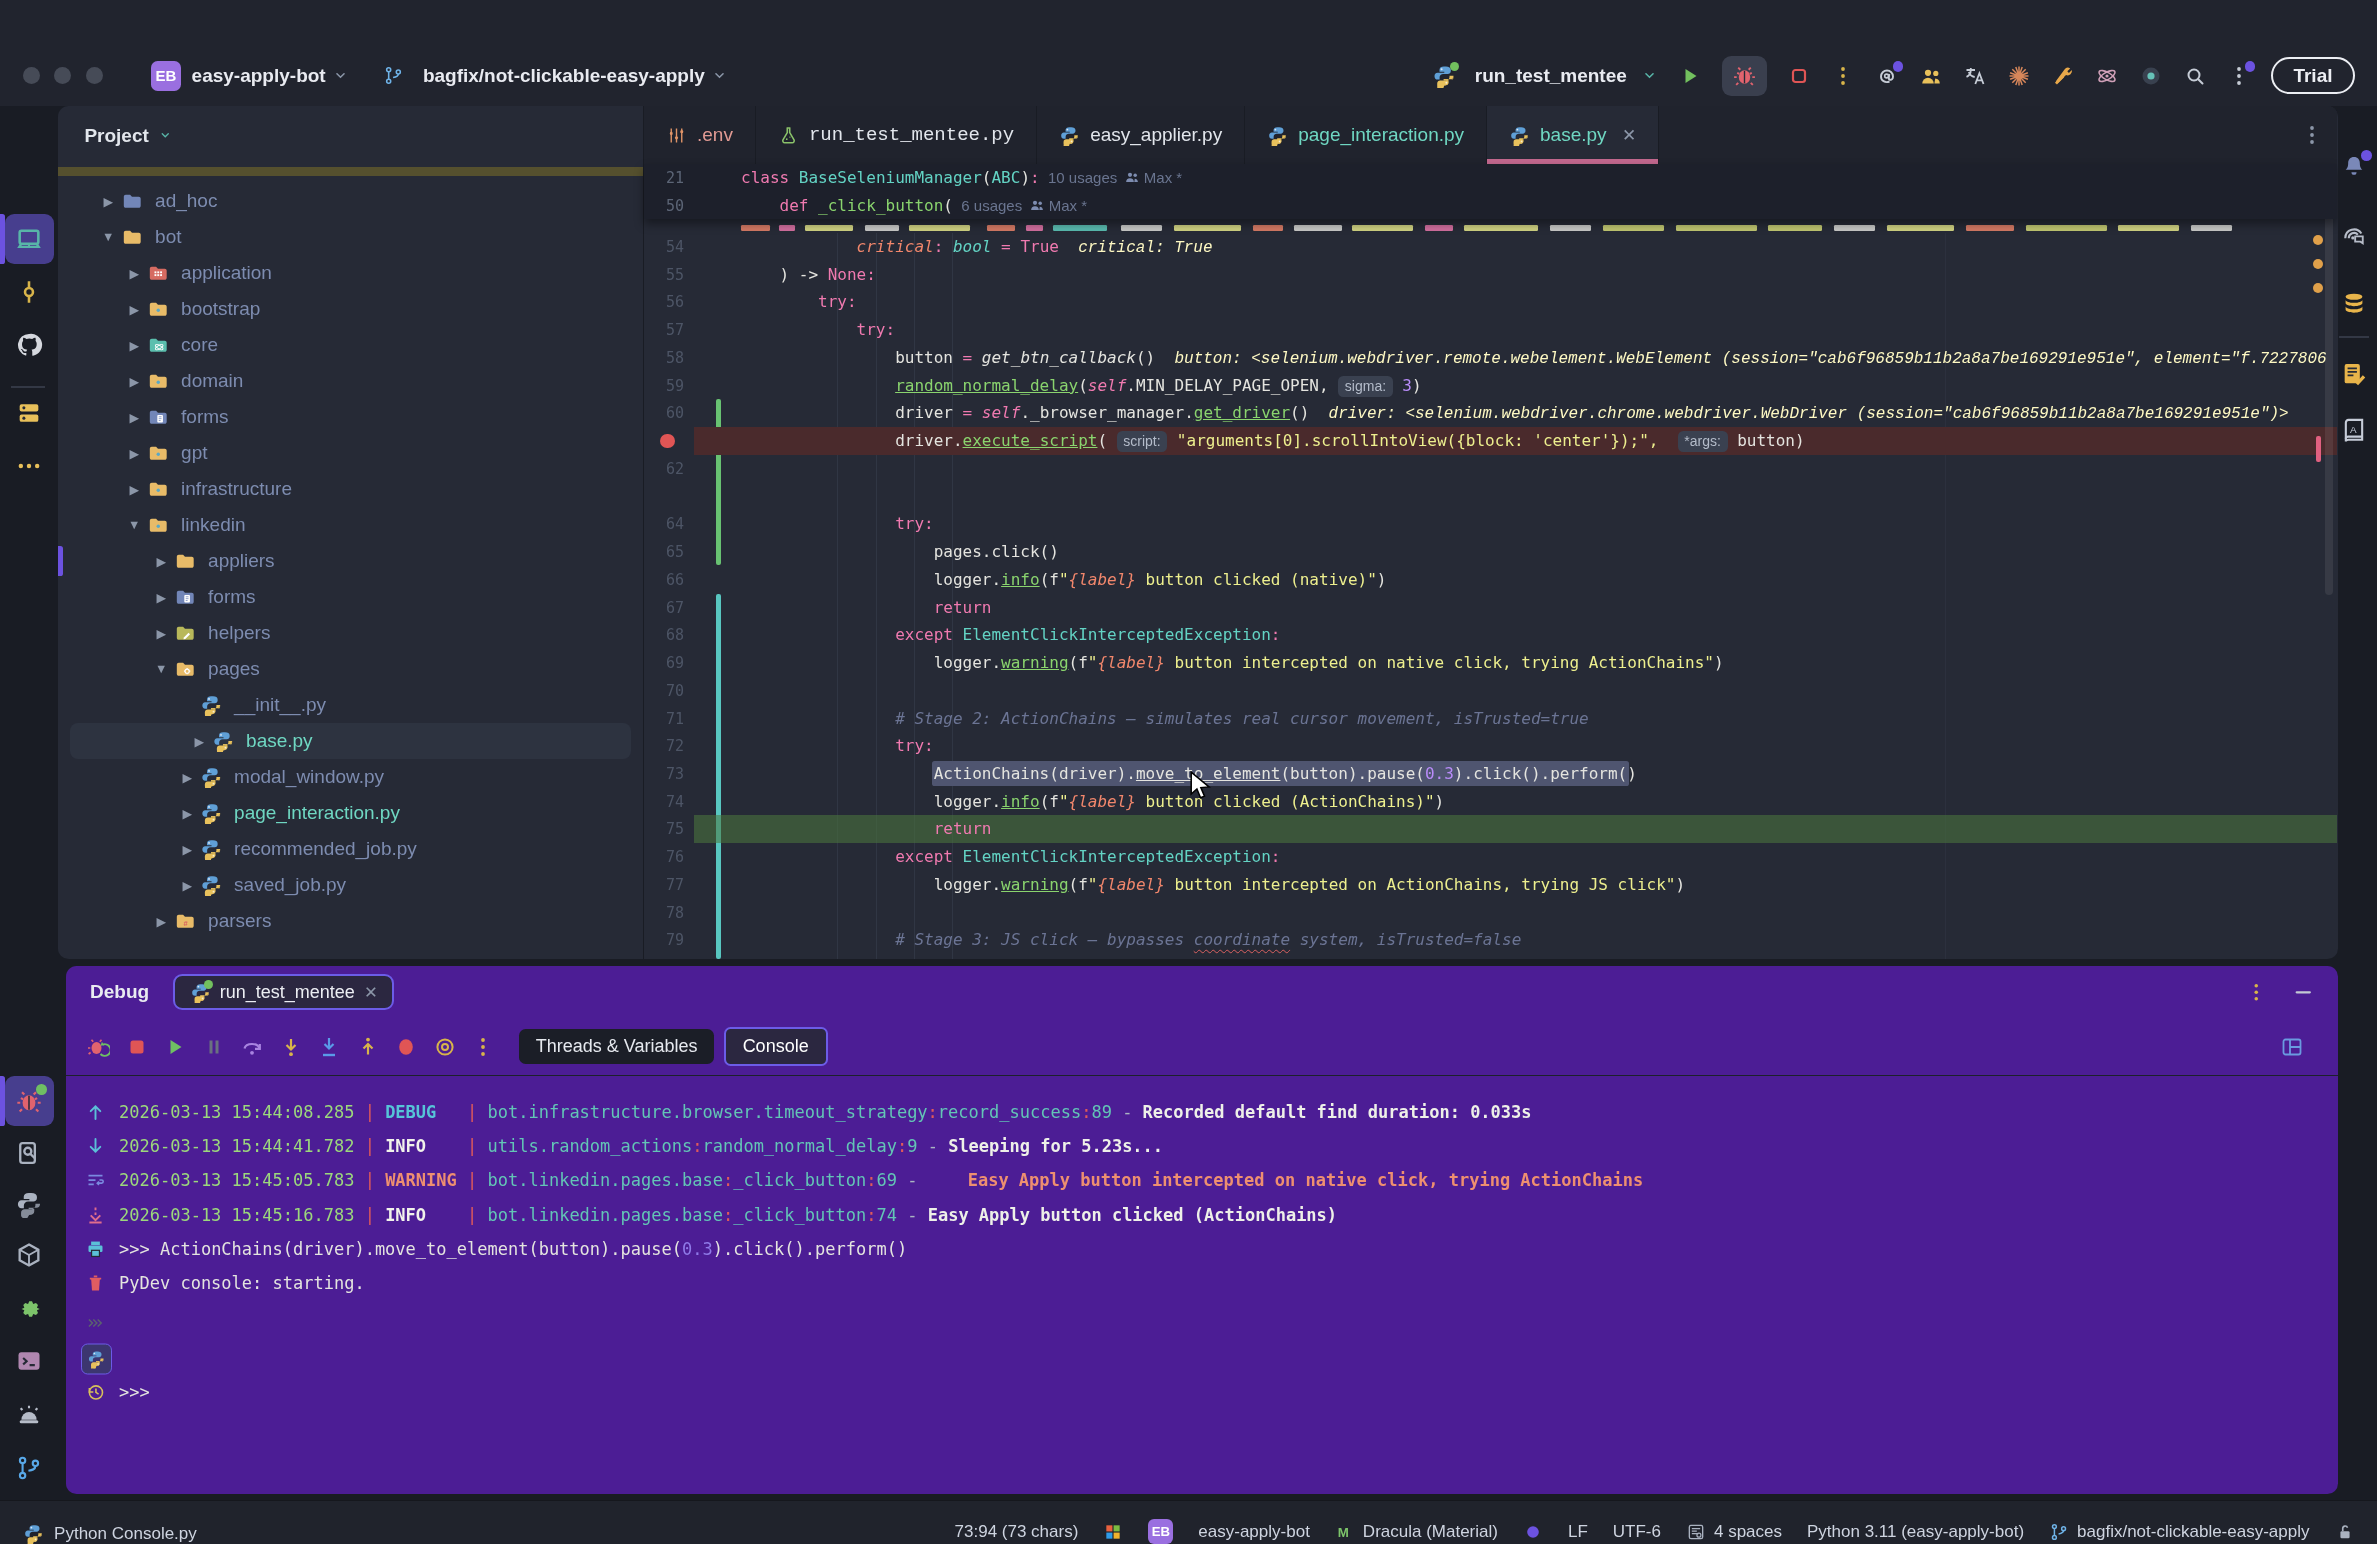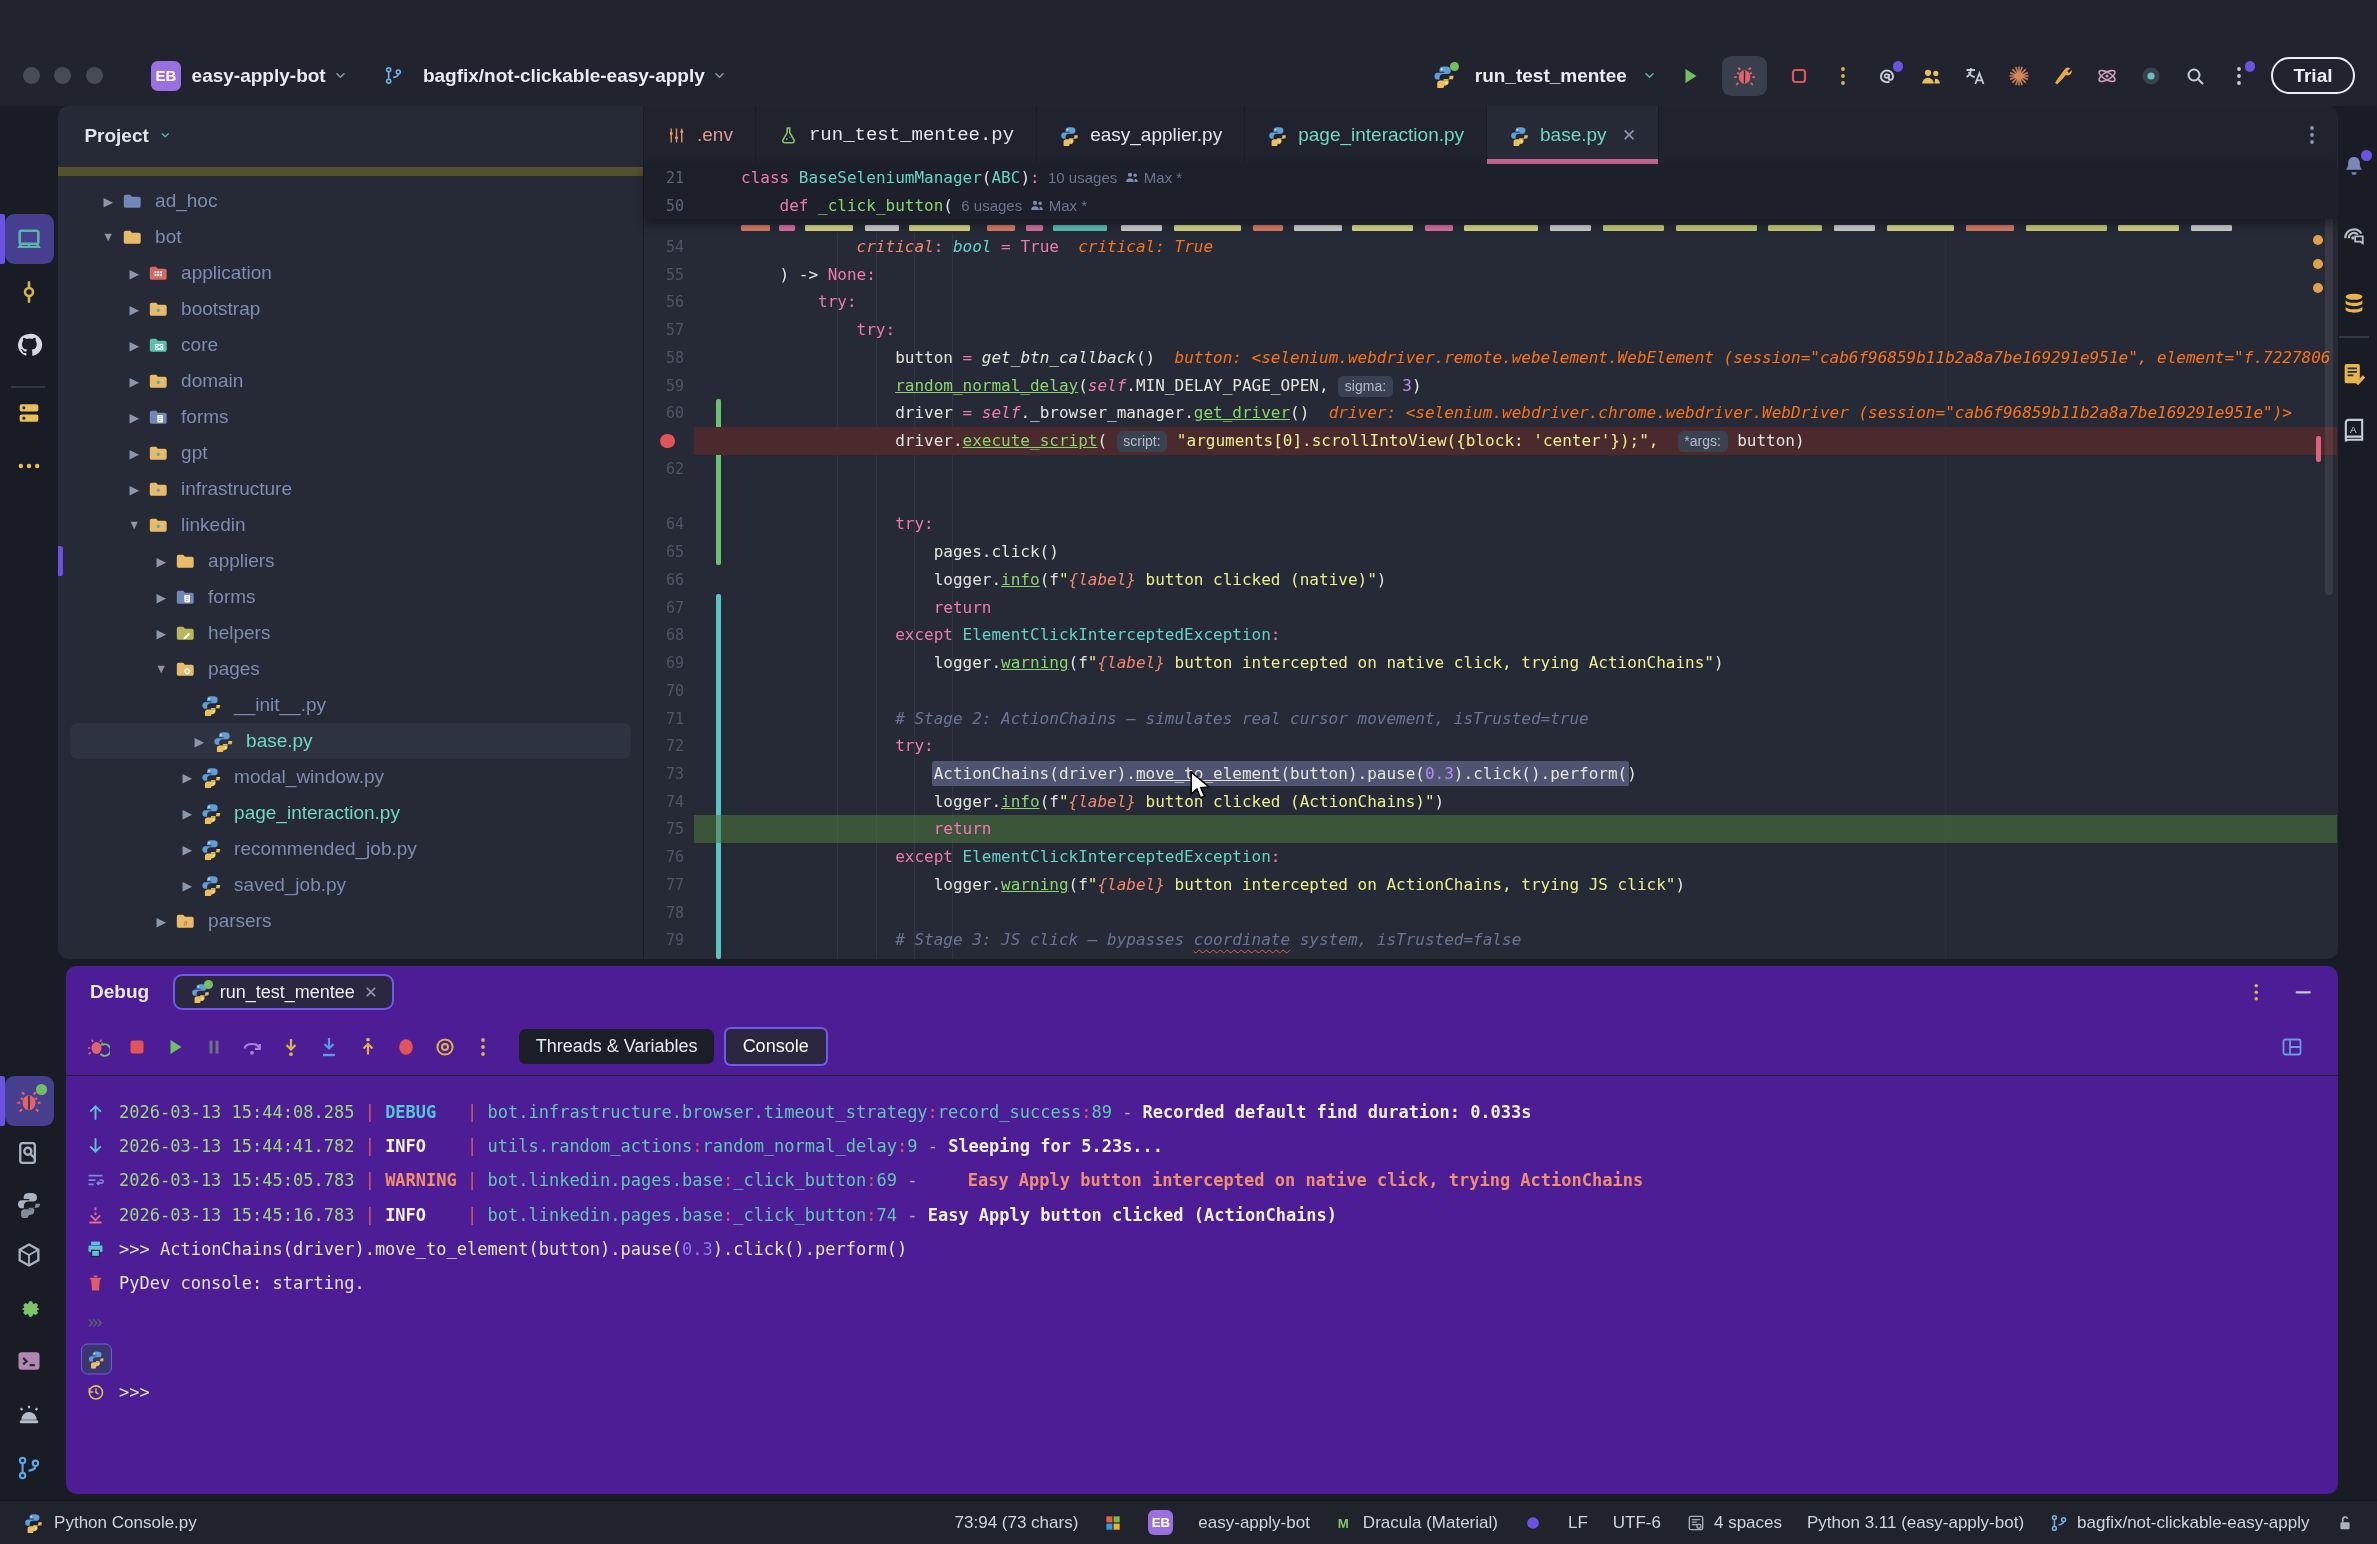--- a/index.html
+++ b/index.html
@@ -84,21 +84,21 @@
   .selbox{position:absolute;left:288px;top:1.3px;width:697px;height:25px;background:#4f5570;border-radius:2.6px;}
   .bp-dot{position:absolute;left:16px;top:6.6px;width:14.5px;height:14.5px;border-radius:50%;background:#e05555;}
   .chg{position:absolute;left:72px;width:4.6px;border-radius:2px;}
   
   .c-d{color:#e4e4df;} .c-kw{color:#f07ab0;} .c-cls{color:#63d3c4;} .c-fn{color:#8ad46e;}
   .c-link{color:#8ad46e;text-decoration:underline;} .c-linkw{color:#e4e4df;text-decoration:underline;}
   .c-par{color:#f2876c;font-style:italic;} .c-typ{color:#63d3c4;font-style:italic;}
   .c-str{color:#edef8e;} .c-num{color:#b98cf9;} .c-com{color:#6b7494;font-style:italic;}
   .c-comsq{color:#6b7494;font-style:italic;text-decoration:underline wavy #d86060 1.3px;text-underline-offset:4px;}
   .c-self{color:#f07ab0;font-style:italic;} .c-itw{color:#e4e4df;font-style:italic;}
-  .c-hint{color:#f97316;font-style:italic;}
+  .c-hint{color:#fef9c3;font-style:italic;font-family:Liberation Mono, monospace;}
   .c-meta{color:#6a7590;font-family:"Liberation Sans",sans-serif;font-size:15px;}
   .chip{display:inline-block;background:#3a4150;color:#b4bcca;border-radius:5.3px;padding:0 6.6px;
         font-family:"Liberation Sans",sans-serif;font-size:14px;line-height:21px;vertical-align:middle;}
   .usr-ico{display:inline-block;width:16px;height:16px;vertical-align:-2px;margin:0 4px 0 6.6px;color:#7d8cb0;}
   #inspect{position:absolute;right:29px;top:63px;height:37px;background:#2b2f3b;border:1.3px solid #343947;border-radius:6.6px;
            display:flex;align-items:center;gap:13.2px;padding:0 13.2px;font-size:18px;color:#8b96a8;}
   #inspect .ico{width:20px;height:20px;}
   .stripe-dot{position:absolute;right:14.5px;width:10px;height:10px;border-radius:50%;background:#e0a04a;}
   #scroll-thumb{position:absolute;right:4px;top:66px;width:8px;height:423px;background:rgba(255,255,255,.08);border-radius:4px;}
   .stripe-pink{position:absolute;right:16px;width:5.3px;height:26.4px;background:#e06080;border-radius:2px;}
@@ -128,21 +128,21 @@
   .pybadge .ico{width:18.5px;height:18.5px;}
   .clin{position:absolute;left:53px;height:34px;line-height:34px;font-size:17px;white-space:pre;}
   .k-ts{color:#9cd87c;} .k-pipe{color:#e05a5a;} .k-debug{color:#56c5d8;font-weight:bold;}
   .k-info{color:#f1f2ea;font-weight:bold;} .k-warn{color:#ee8f70;font-weight:bold;}
   .k-src{color:#63c5b6;} .k-colon{color:#e05a5a;} .k-dash{color:#aab3c2;}
   .k-msg{color:#eef0e8;font-weight:bold;} .k-msgw{color:#ee8f70;font-weight:bold;margin-left:40px;}
   .k-prompt{color:#e4e4df;} .k-code{color:#e4e4df;} .k-num{color:#8f7ae8;}
 
   
   #statusbar{left:0;top:1500px;width:2377px;height:44px;background:#20232c;border-top:1.3px solid #15171d;
-             display:flex;align-items:center;font-size:17px;color:#ced4e0;padding:0 22.5px;box-sizing:border-box;}
+             display:flex;align-items:flex-end;font-size:17px;color:#ced4e0;padding:0 22.5px;box-sizing:border-box;}
   #status-left{display:flex;align-items:center;gap:10.6px;}
   #status-right{margin-left:auto;display:flex;align-items:center;gap:25px;}
   .st-item{display:flex;align-items:center;gap:8px;}
   .st-item .ico{width:20px;height:20px;}
   .st-eb{width:25px;height:25px;border-radius:6px;background:#9a6fe0;color:#fff;display:flex;align-items:center;justify-content:center;font-size:13.2px;font-weight:bold;}
 
   #cursor{left:1189px;top:771px;width:26.4px;height:30px;z-index:50;}
 </style>
 </head>
 <body>

